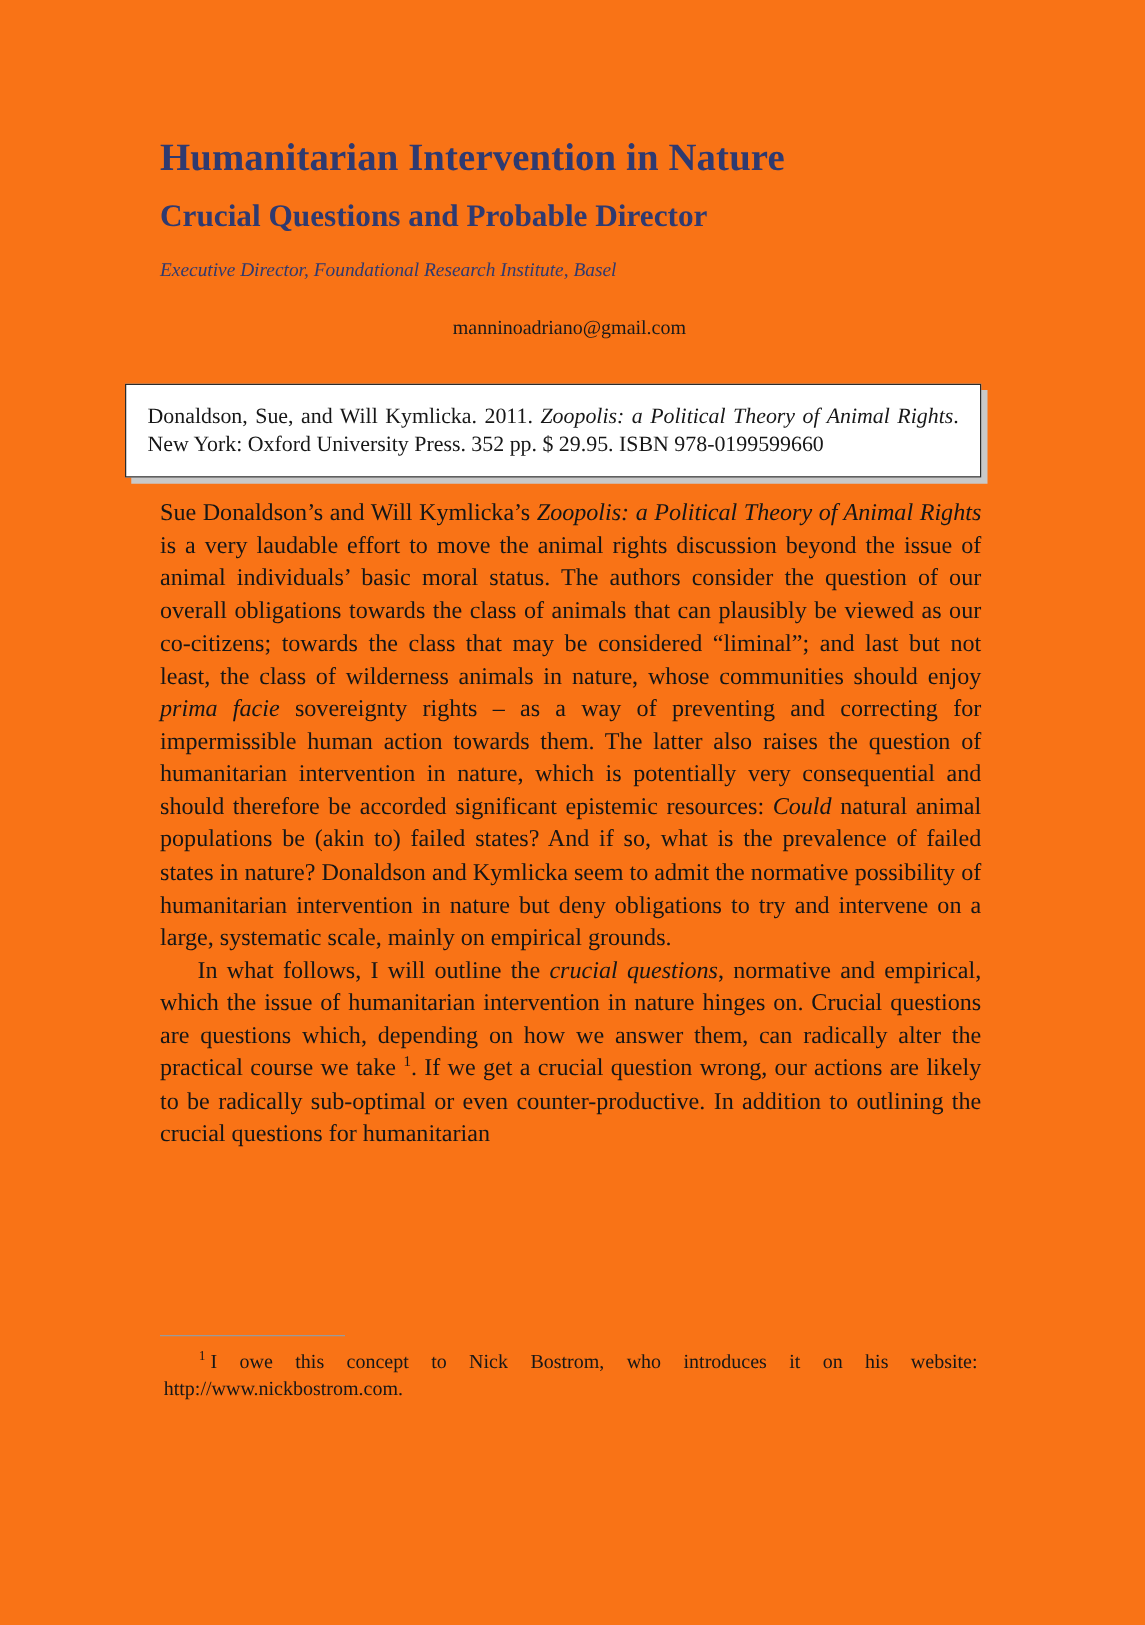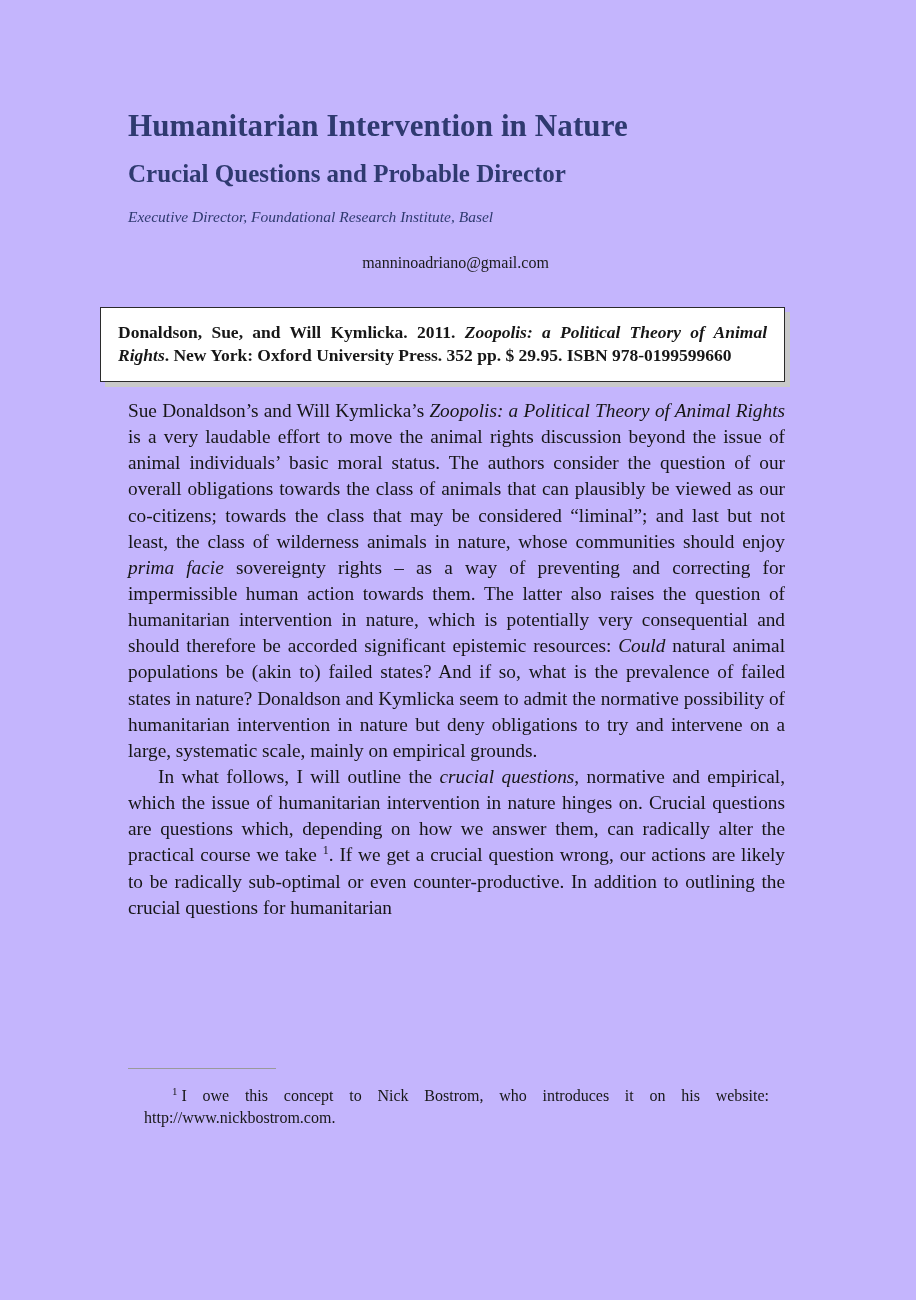--- a/index.html
+++ b/index.html
@@ -5,21 +5,21 @@
   html, body {
     margin: 0;
     padding: 0;
     background: #ffffff;
   }
 
   .page {
     position: relative;
     width: 916px;
     height: 1300px;
-    background: #c4b5fd;
+    background: #f97316;
     overflow: hidden;
     font-family: "Liberation Serif", "DejaVu Serif", serif;
     color: #1a1a1a;
   }
 
   .content {
     position: absolute;
     left: 128px;
     top: 0;
     width: 657px;
@@ -70,21 +70,20 @@
     margin: 26px 0 0 0;
     line-height: 1.3;
     padding-right: 2px;
   }
 
   
   .citation-wrap {
     position: relative;
     margin: 33px 12px 0 -28px;
     width: 685px;
-    font-weight: bold;
   }
 
   .citation-box {
     position: relative;
     border: 1.3px solid #2b2b2b;
     background: #ffffff;
     padding: 13px 17px 14px 17px;
     box-shadow: 5px 5px 0 0 #c9c9c9;
     box-sizing: border-box;
   }
@@ -138,21 +137,21 @@
   .footnote-rule {
     width: 148px;
     height: 0;
     border-top: 1.6px solid #9a9a9a;
     margin: 0 0 10px 0;
   }
 
   .footnote-text {
     font-size: 16px;
     line-height: 1.36;
-    margin: 16px;
+    margin: 3px;
     text-align: justify;
     color: #171717;
     text-indent: 28px;
   }
 
   .footnote-text sup {
     font-size: 0.68em;
     vertical-align: super;
     line-height: 0;
     margin-right: 4px;

